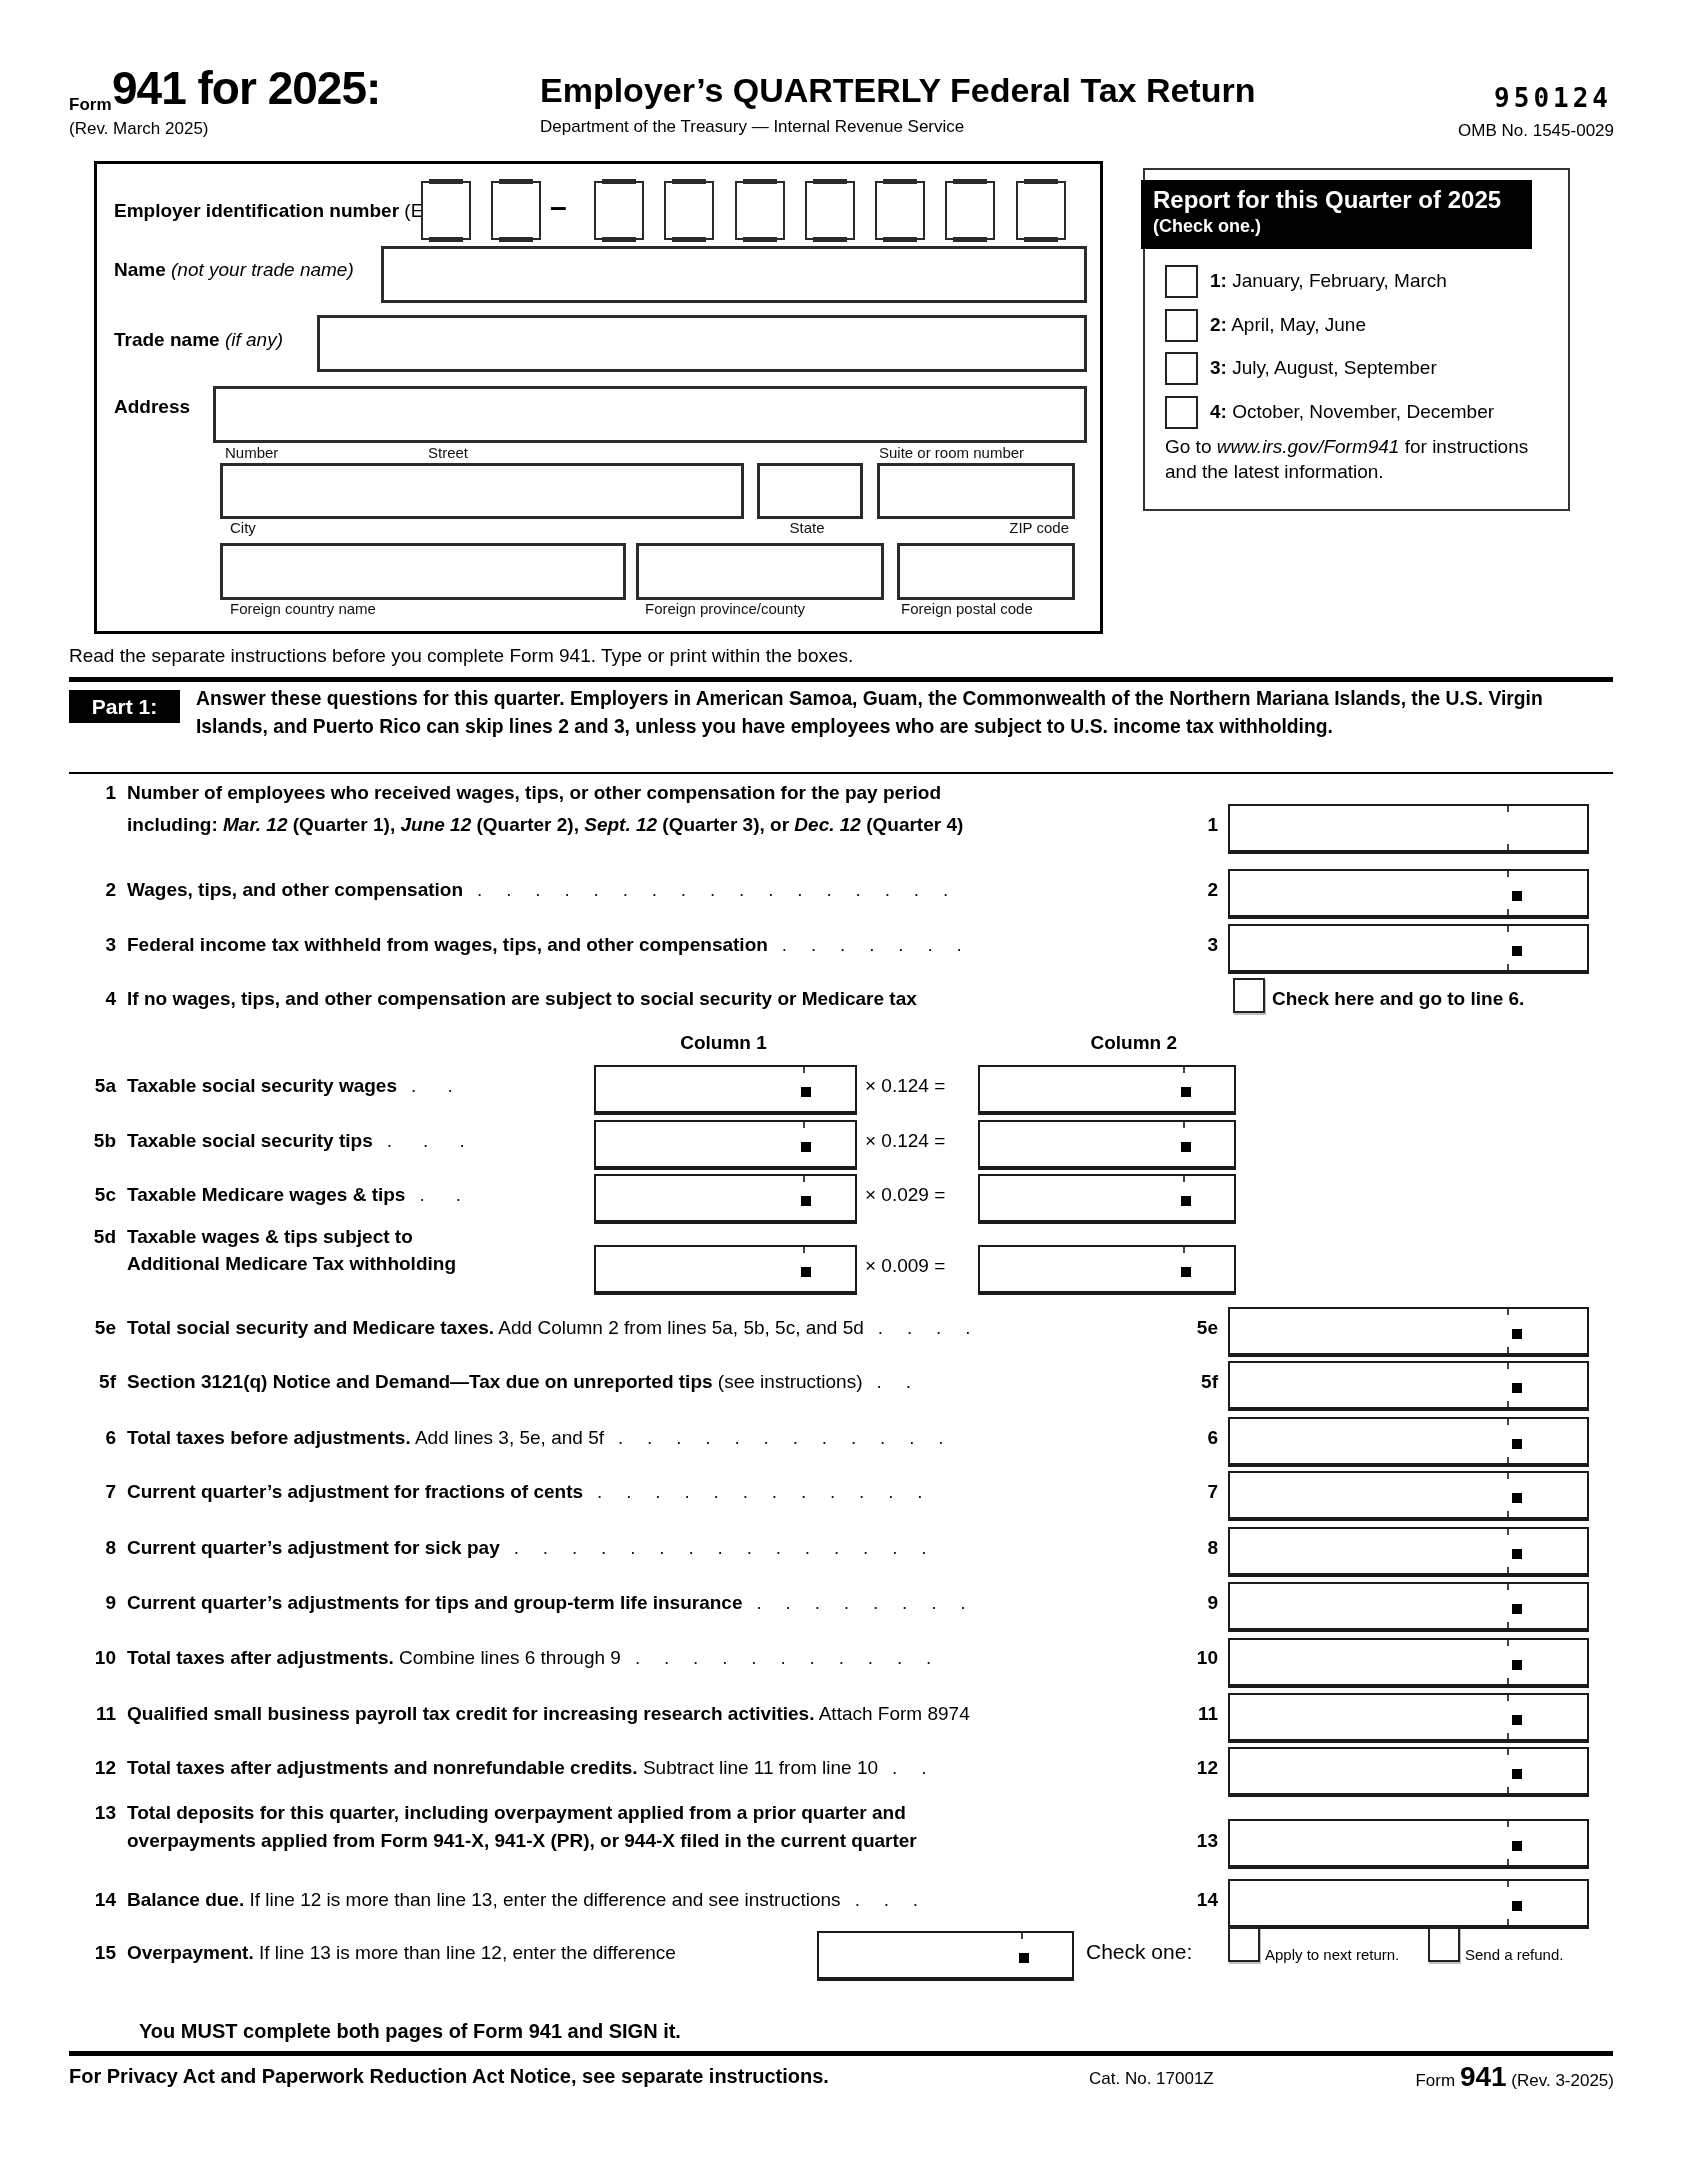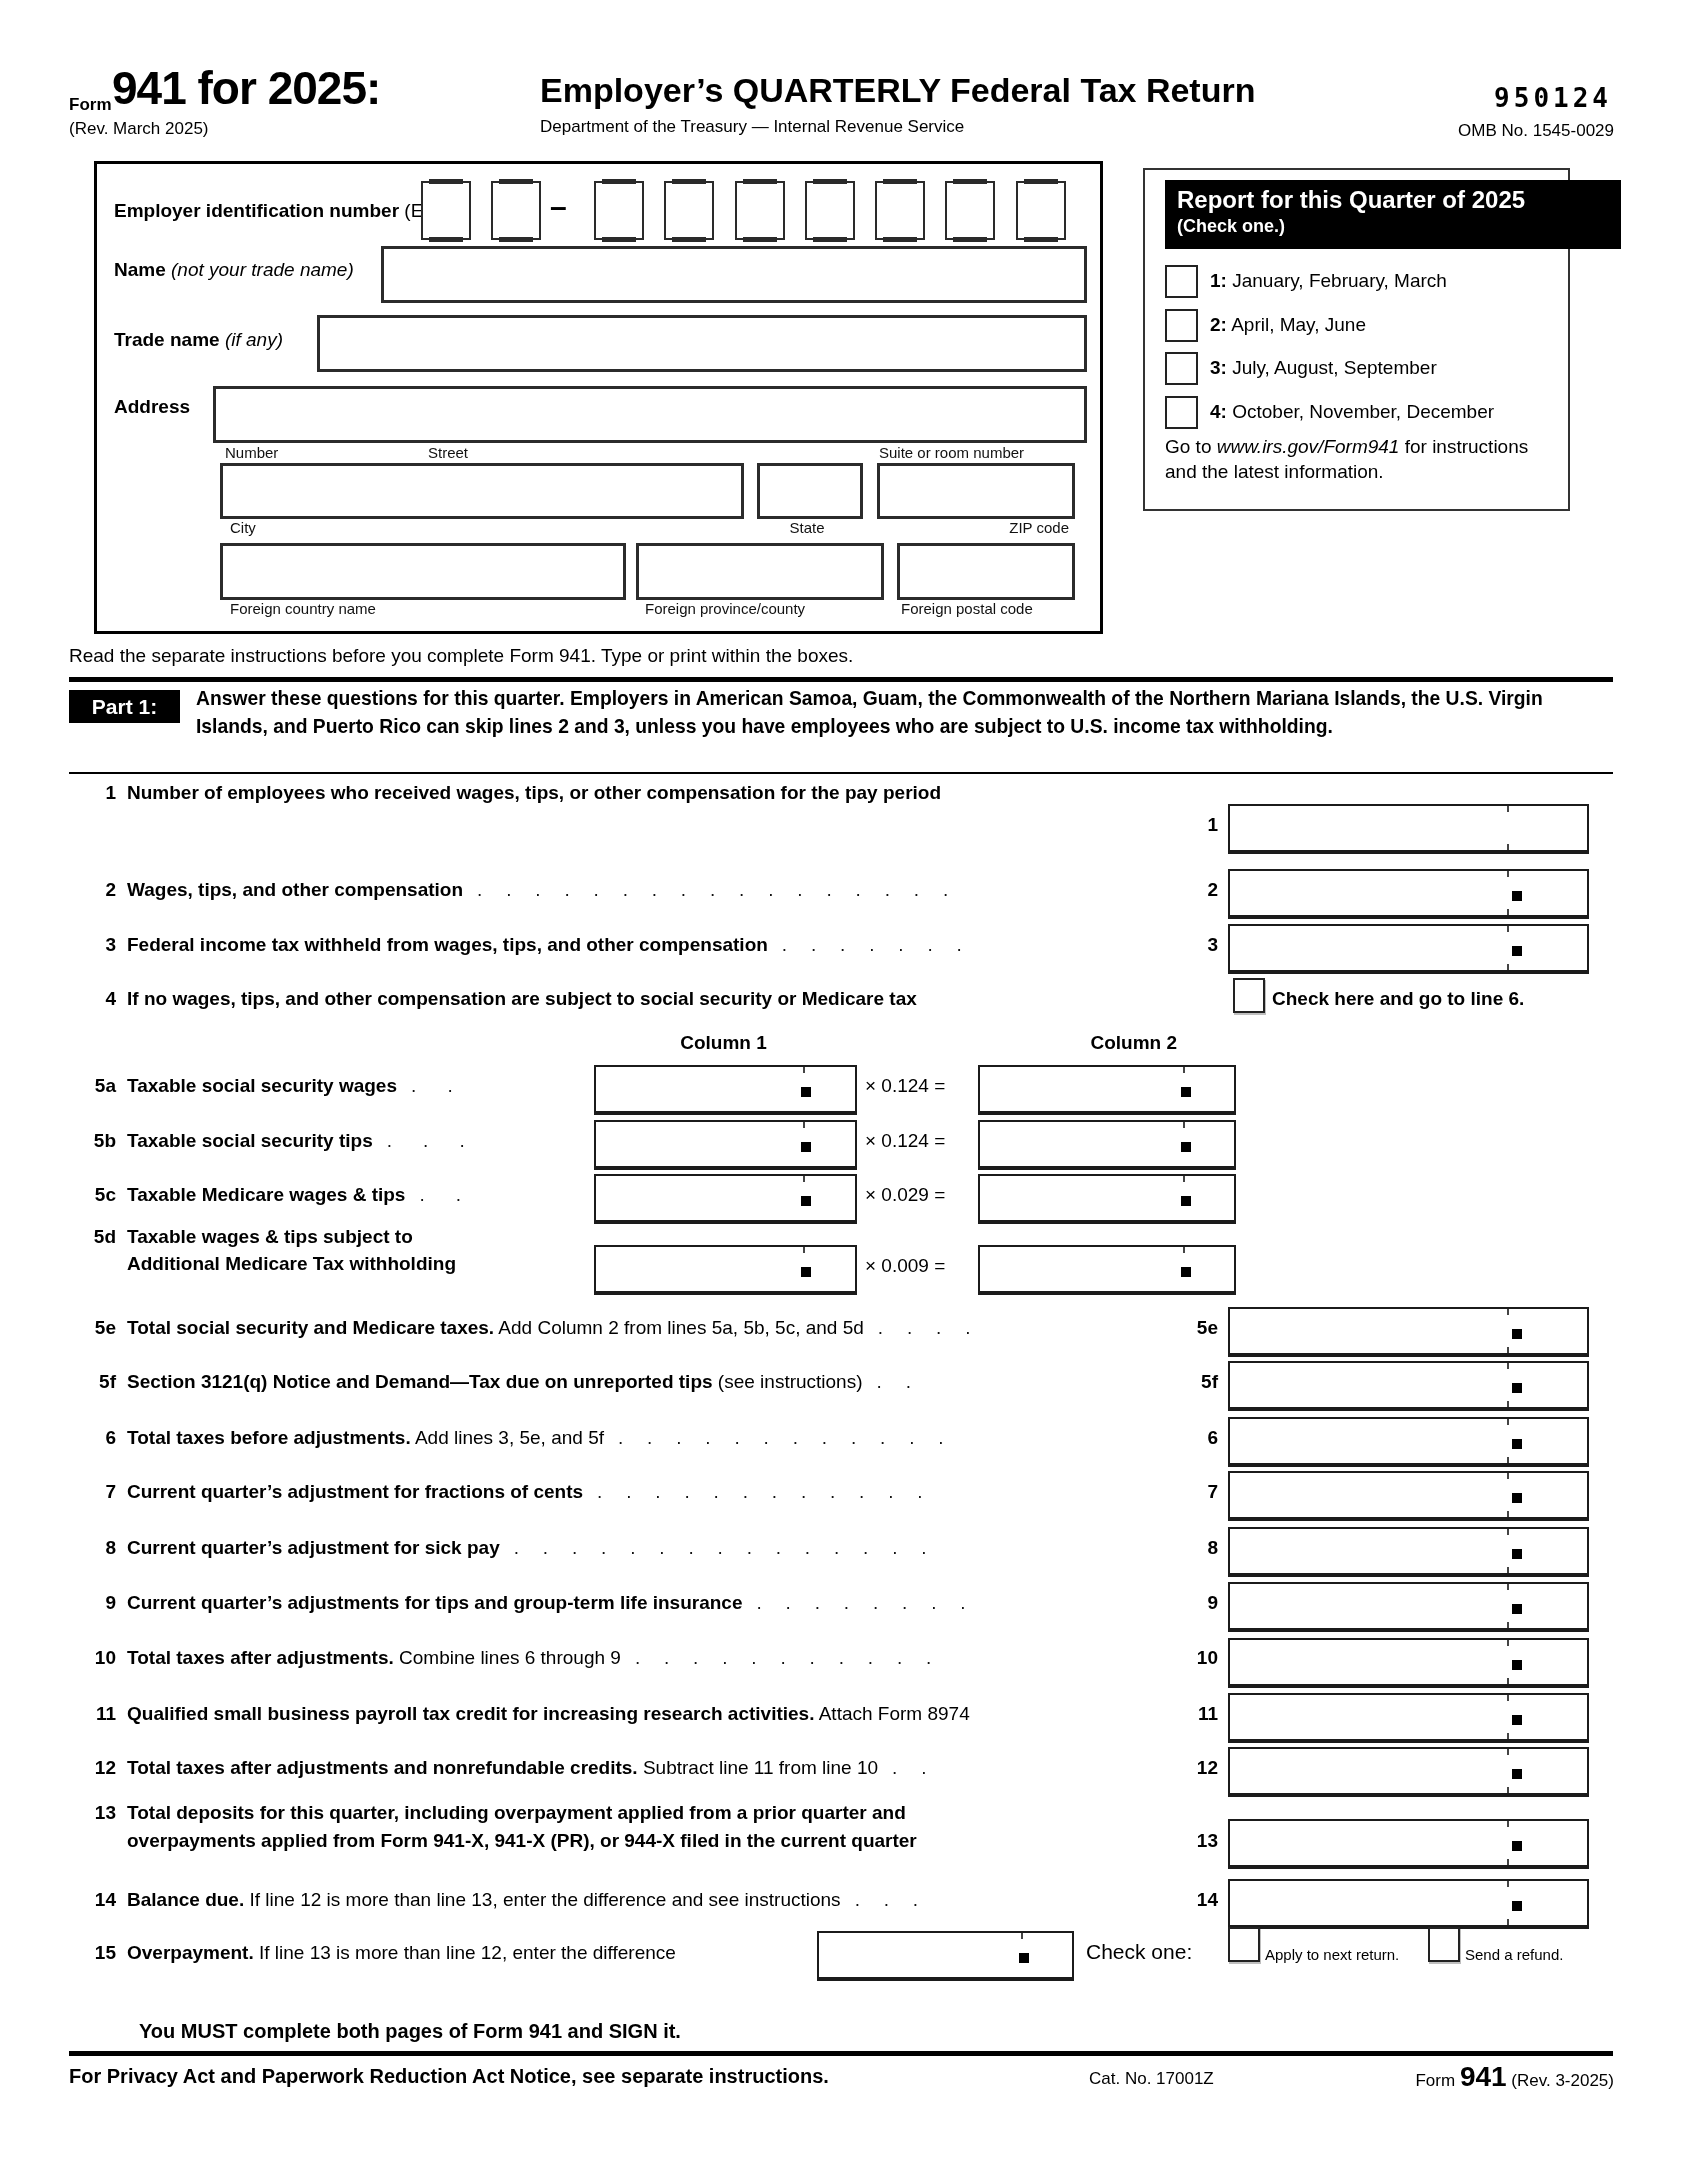--- a/index.html
+++ b/index.html
@@ -81,21 +81,21 @@
   <span class="abs cap" style="left:877px;top:519px;width:192px;text-align:right">ZIP code</span>
 
   <div class="abs fbox" style="left:220px;top:543px;width:400px;height:51px"></div>
   <div class="abs fbox" style="left:636px;top:543px;width:242px;height:51px"></div>
   <div class="abs fbox" style="left:897px;top:543px;width:172px;height:51px"></div>
   <span class="abs cap" style="left:230px;top:600px">Foreign country name</span>
   <span class="abs cap" style="left:645px;top:600px">Foreign province/county</span>
   <span class="abs cap" style="left:901px;top:600px">Foreign postal code</span>
 
   <div class="abs" style="left:1143px;top:168px;width:423px;height:339px;border:2px solid #333"></div>
-  <div class="abs band" style="left:1165px;top:180px;width:456px;height:69px">
+  <div class="abs band" style="left:1141px;top:180px;width:391px;height:69px">
     <div class="b" style="font-size:24px;padding:6px 0 0 12px">Report for this Quarter of 2025</div>
     <div class="b" style="font-size:18px;padding:2px 0 0 12px">(Check one.)</div>
   </div>
   <div class="abs qcb" style="left:1165px;top:265px"></div>
   <span class="abs" style="left:1210px;top:270px"><span class="b">1:</span><span> January, February, March</span></span>
   <div class="abs qcb" style="left:1165px;top:309px"></div>
   <span class="abs" style="left:1210px;top:314px"><span class="b">2:</span><span> April, May, June</span></span>
   <div class="abs qcb" style="left:1165px;top:352px"></div>
   <span class="abs" style="left:1210px;top:357px"><span class="b">3:</span><span> July, August, September</span></span>
   <div class="abs qcb" style="left:1165px;top:396px"></div>
@@ -103,20 +103,21 @@
   <div class="abs" style="left:1165px;top:434px;width:388px;line-height:25px"><span>Go to </span><span class="i">www.irs.gov/Form941</span><span> for instructions and the latest information.</span></div>
 
   <span class="abs" style="left:69px;top:645px">Read the separate instructions before you complete Form 941. Type or print within the boxes.</span>
   <div class="abs rule" style="left:69px;top:677px;width:1544px;height:5px"></div>
   <div class="abs badge" style="left:69px;top:690px;width:111px;height:33px;font-size:21px;text-align:center;line-height:33px">Part 1:</div>
   <div class="abs b" style="left:196px;top:685px;width:1421px;line-height:28px;font-size:19.3px">Answer these questions for this quarter. Employers in American Samoa, Guam, the Commonwealth of the Northern Mariana Islands, the U.S. Virgin Islands, and Puerto Rico can skip lines 2 and 3, unless you have employees who are subject to U.S. income tax withholding.</div>
   <div class="abs rule" style="left:69px;top:772px;width:1544px;height:2px"></div>
 
   <span class="abs lnum" style="left:57px;top:782px">1</span>
   <span class="abs b label" style="left:127px;top:782px">Number of employees who received wages, tips, or other compensation for the pay period</span>
+  <span class="abs b label" style="left:127px;top:814px"><span>including: </span><span class="bi">Mar. 12</span><span> (Quarter 1), </span><span class="bi">June 12</span><span> (Quarter 2), </span><span class="bi">Sept. 12</span><span> (Quarter 3), or </span><span class="bi">Dec. 12</span><span> (Quarter 4)</span></span>
   <span class="abs marker" style="left:1174px;top:814px">1</span>
   <div class="abs amt" style="top:804px"></div>
 
   <span class="abs lnum" style="left:57px;top:879px">2</span>
   <span class="abs label" style="left:127px;top:879px"><span class="b">Wages, tips, and other compensation</span><span class="dots">.   .   .   .   .   .   .   .   .   .   .   .   .   .   .   .   .</span></span>
   <span class="abs marker" style="left:1174px;top:879px">2</span>
   <div class="abs amt" style="top:869px">
       <div class="dec"></div>
     </div>
 

